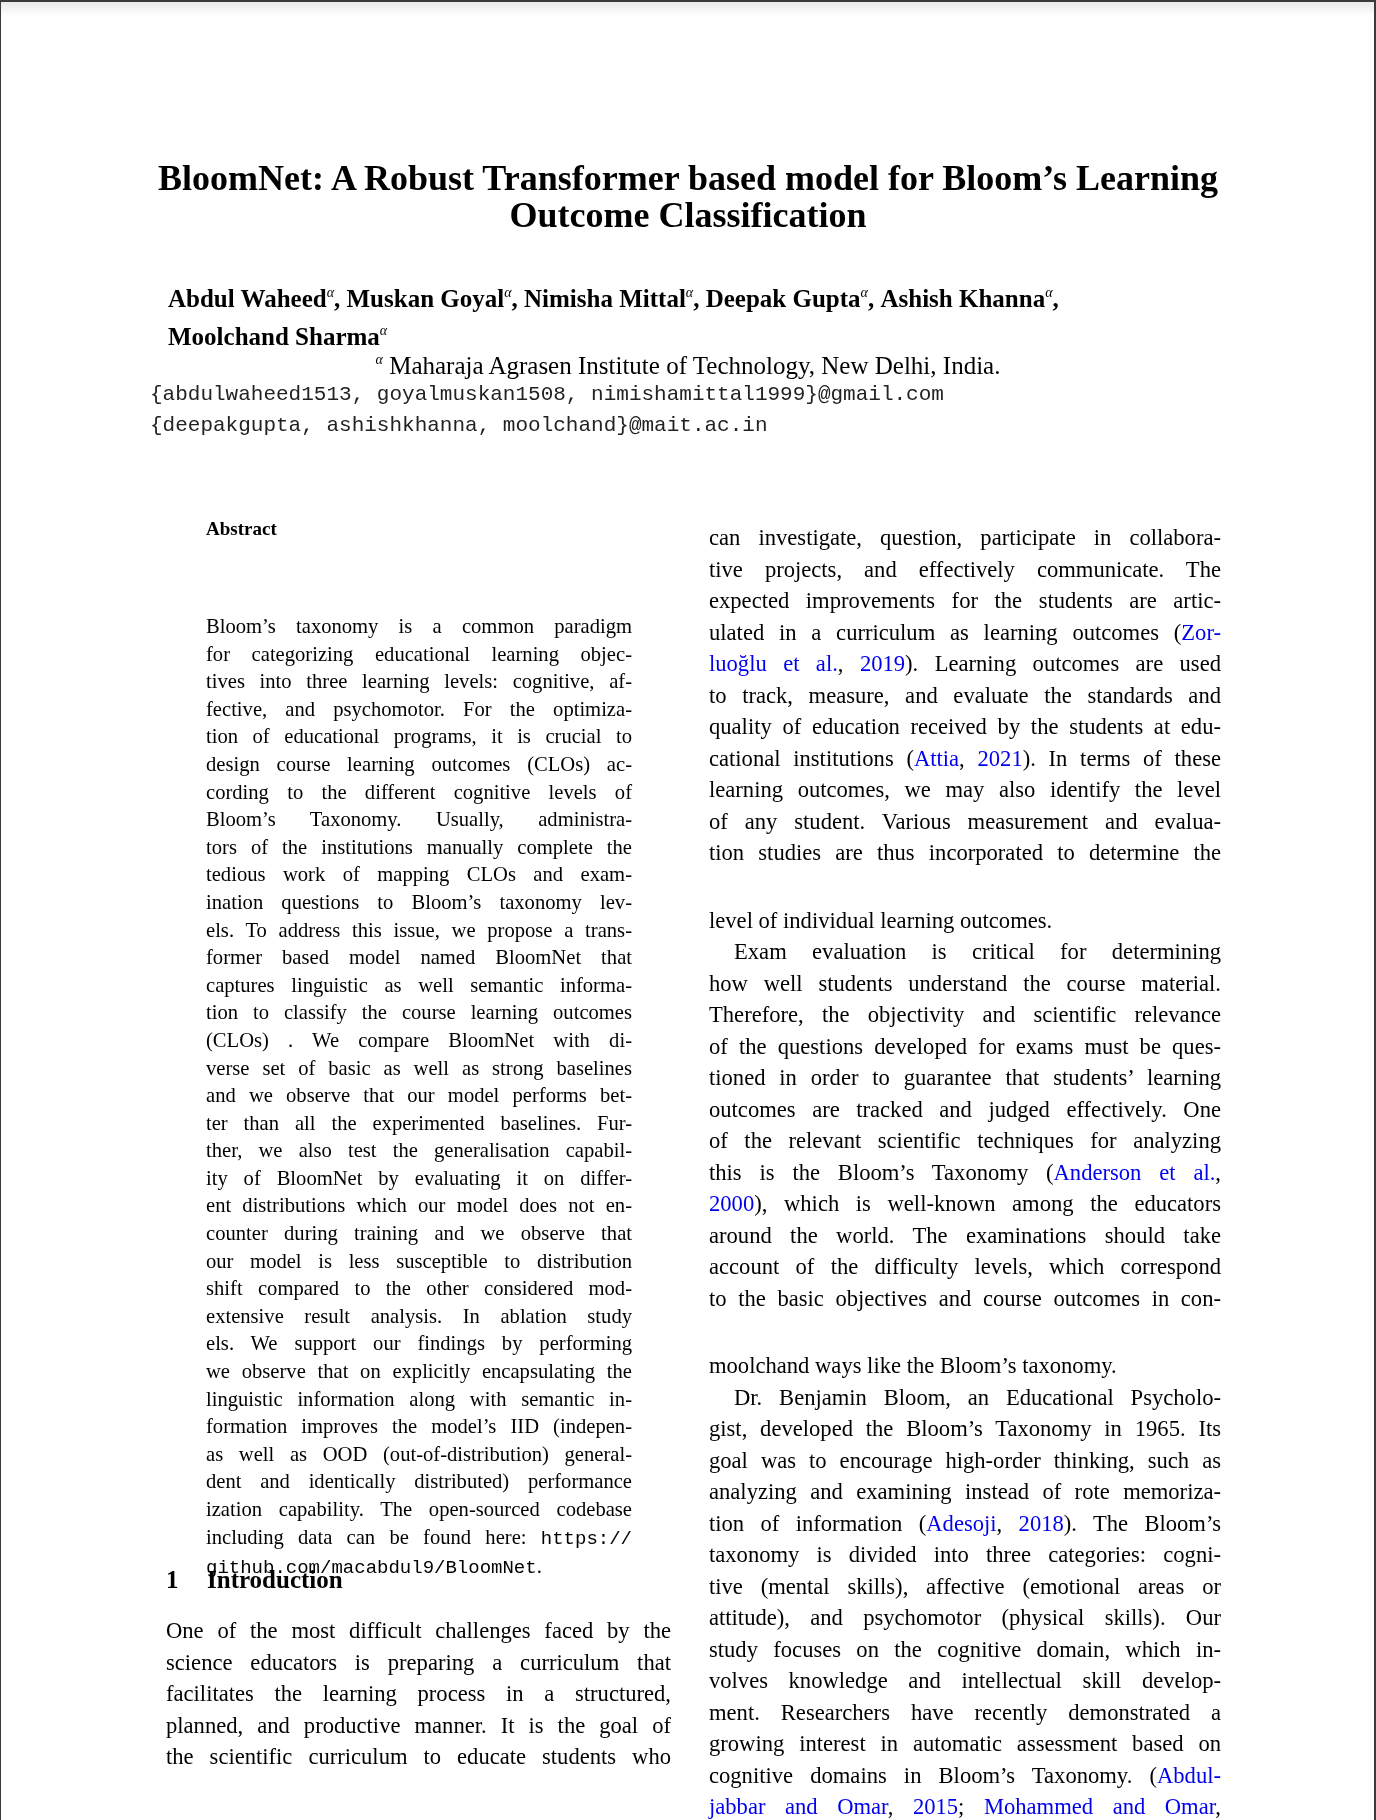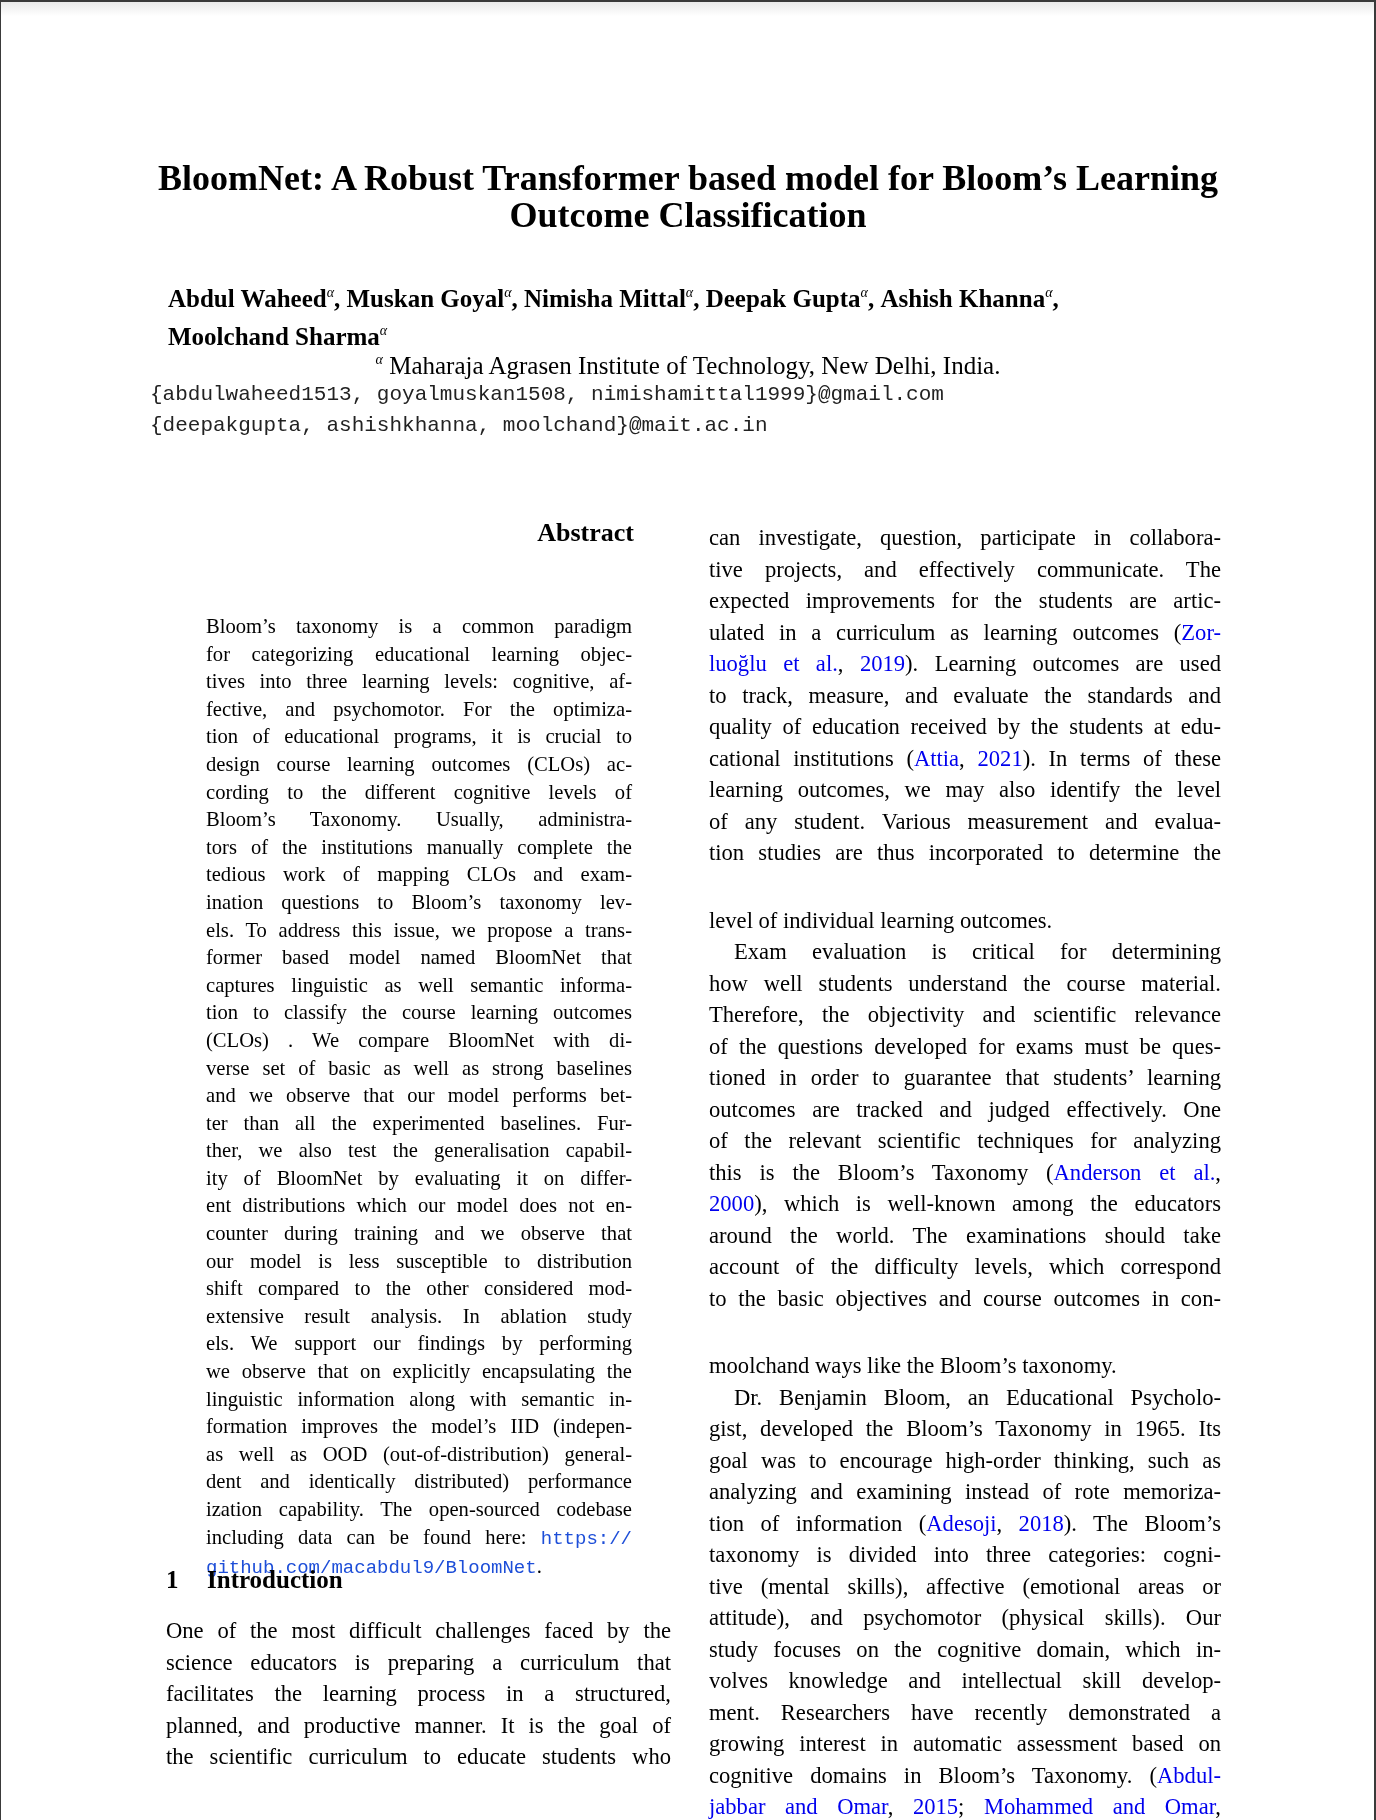--- a/index.html
+++ b/index.html
@@ -38,31 +38,31 @@
   .email {
     position: absolute; left: 150px; width: 1076px;
     text-align: left; font-family: "Liberation Mono", "DejaVu Sans Mono", monospace;
     font-size: 21px; line-height: 28px; color: #222;
   }
   .email1 { top: 381px; }
   .email2 { top: 412px; }
 
   .abs-head {
     position: absolute; left: 206px; width: 428px; top: 518px;
-    text-align: right; font-weight: bold; font-size: 26px;
+    text-align: left; font-weight: bold; font-size: 19px;
   }
   .abs-body {
     position: absolute; left: 206px; width: 426px; top: 572px;
     font-size: 20.6px; line-height: 27.6px; text-align: justify;
     hyphens: manual;
     margin-top: 41px;
   }
   .abs-body .line { display: block; text-align: justify; text-align-last: justify; white-space: nowrap; }
   .abs-body .last { text-align-last: left; }
-  .mono-link { font-family: "Liberation Mono", "DejaVu Sans Mono", monospace; color: #1d4ed8; font-size: 19px; }
+  .mono-link { font-family: "Liberation Mono", "DejaVu Sans Mono", monospace; color: #000000; font-size: 19px; }
 
   .sec-head {
     position: absolute; left: 166px; top: 1566px;
     font-weight: bold; font-size: 25px;
   }
   .sec-head .num { display: inline-block; width: 41px; }
 
   .col {
     position: absolute; font-size: 22.6px; line-height: 31.5px;
   }

